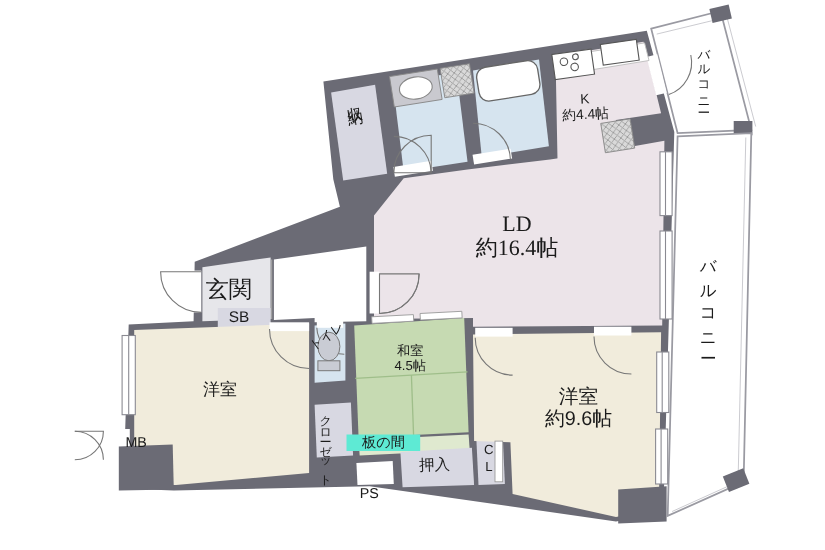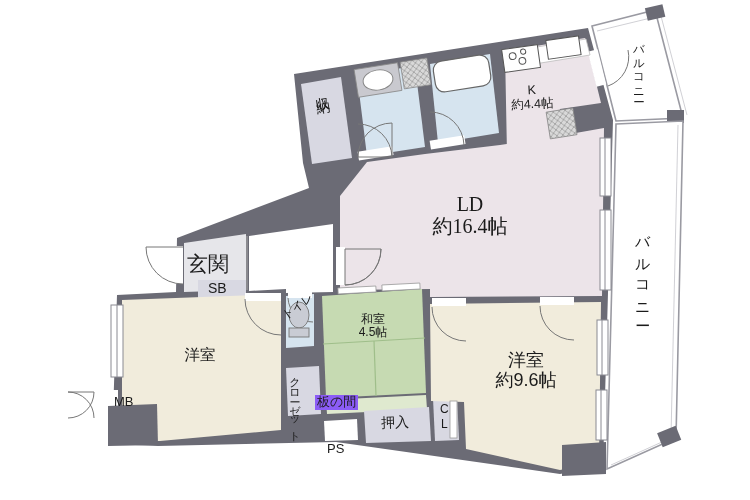--- a/index.html
+++ b/index.html
@@ -6,21 +6,21 @@
   #stage{
     position:relative;width:750px;height:500px;background:#ffffff;overflow:hidden;
     font-family:"Liberation Sans","DejaVu Sans",sans-serif;color:#1b1b1b;
   }
   #plan-svg{position:absolute;left:0;top:0;}
   .lbl{position:absolute;white-space:nowrap;color:#1b1b1b;line-height:1.12;
        transform-origin:center center;}
   .lbl.center{text-align:center;}
   .v{writing-mode:vertical-rl;text-orientation:upright;}
   .room-label .size{display:block;}
-  .wbg{background:#8b5cf6;padding:0 2px;}
+  .wbg{background:#5eead4;padding:0 14px;}
 </style>
 </head>
 <body>
 
 <div id="stage">
 
 <svg id="plan-svg" width="750" height="500" viewBox="0 0 750 500">
   <defs>
     <pattern id="hatch" width="6" height="6" patternUnits="userSpaceOnUse">
       <rect width="6" height="6" fill="#d9d9d9"></rect>

